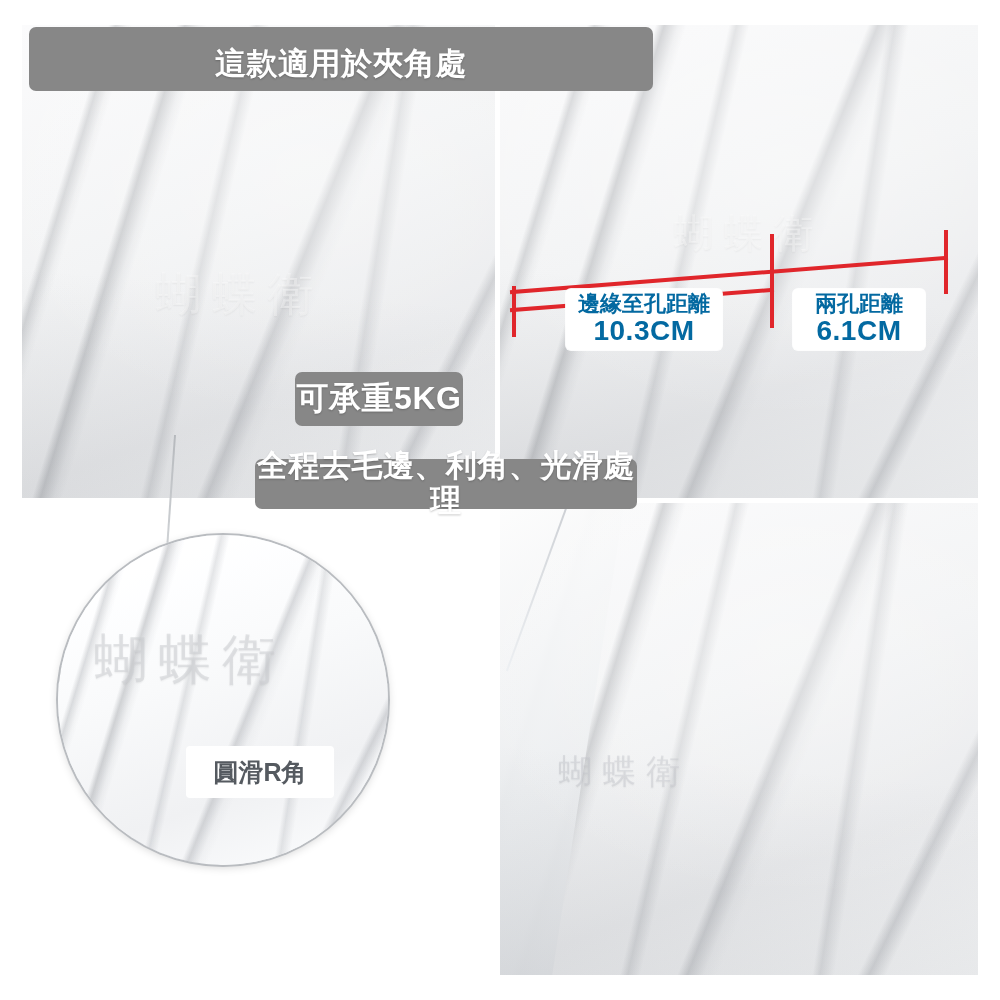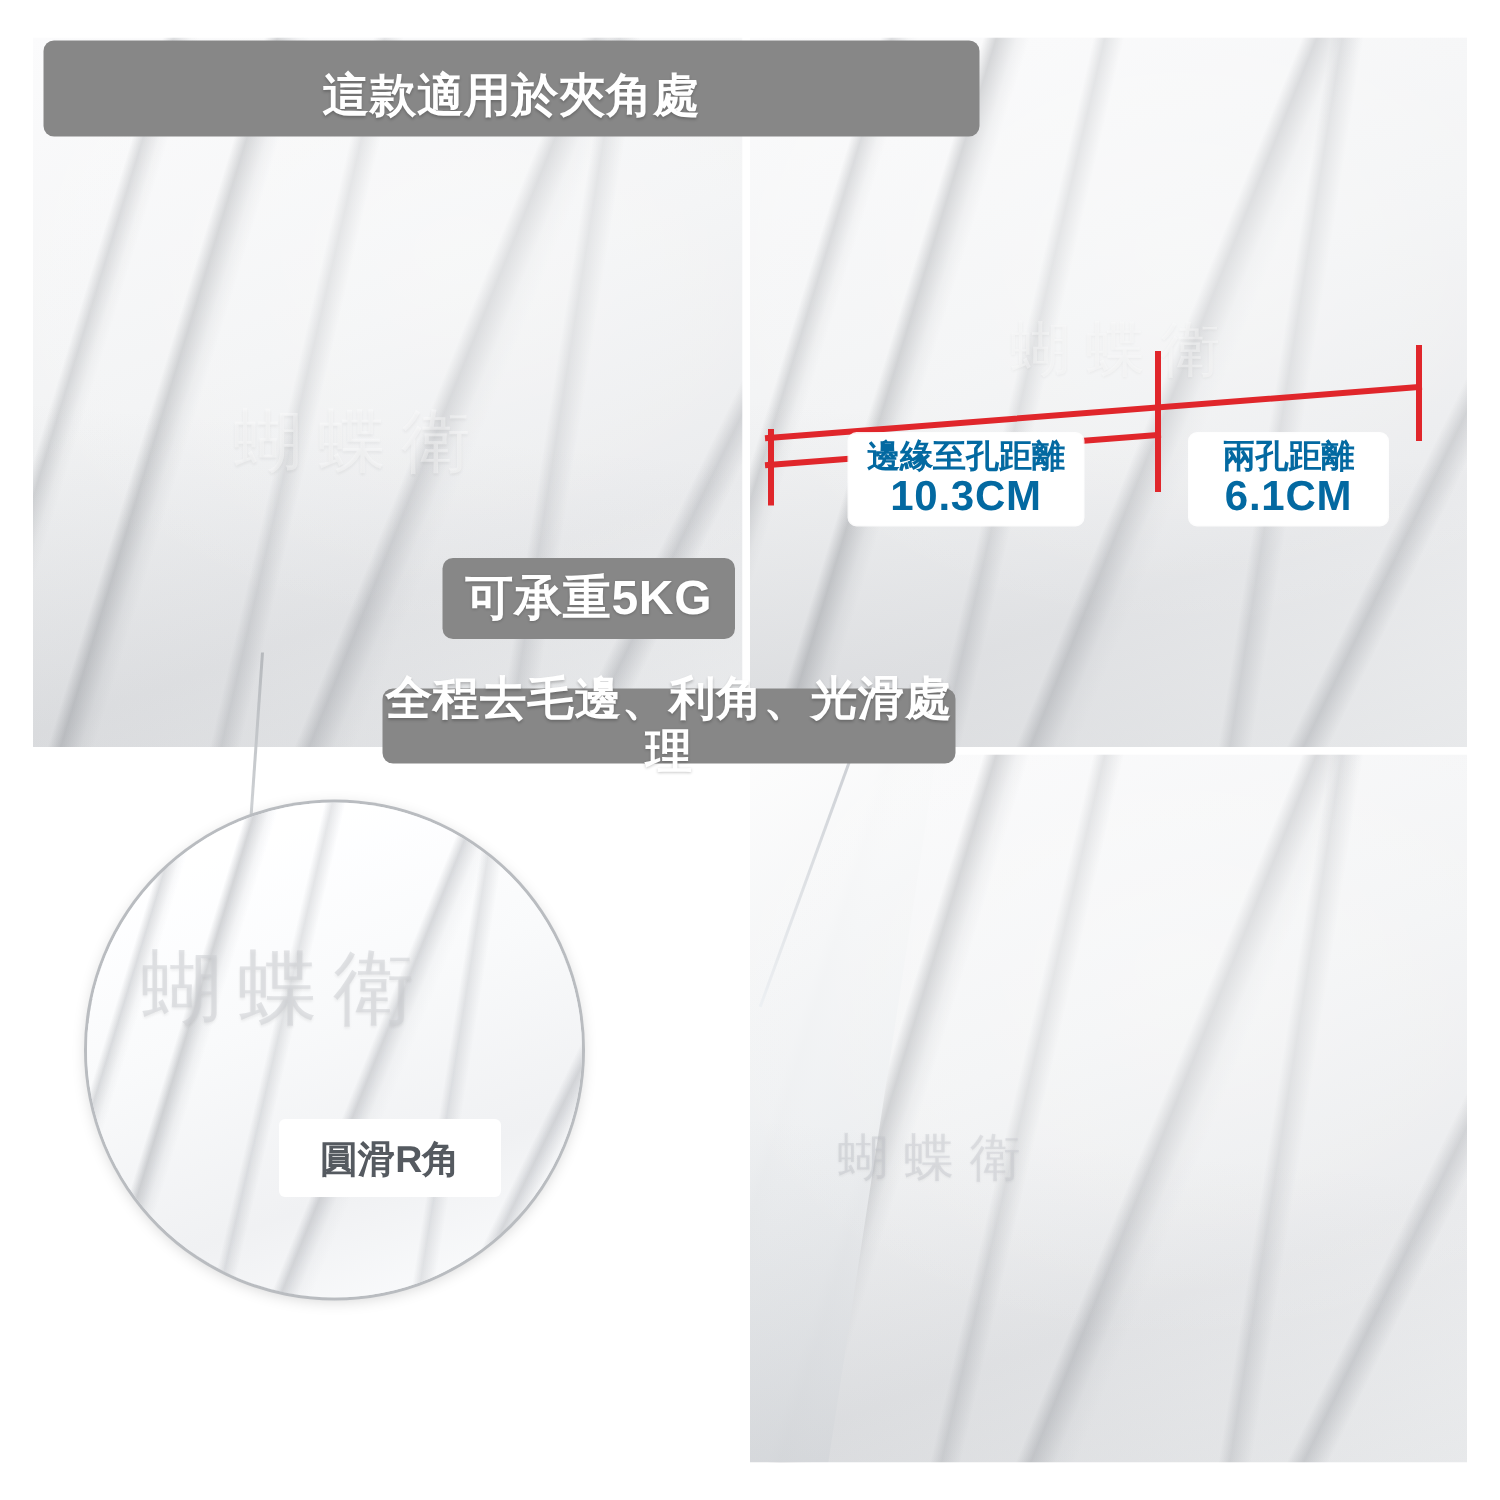--- a/index.html
+++ b/index.html
@@ -39,21 +39,21 @@
      linear-gradient(185deg, rgba(0,0,0,0) 55%, rgba(110,115,122,.13) 100%);}
 
   
   .banner{position:absolute;background:#878787;color:#ffffff;border-radius:7px;
     display:flex;align-items:center;justify-content:center;text-align:center;
     font-weight:700;letter-spacing:.5px;line-height:1.12;
     text-shadow:0 1px 2px rgba(0,0,0,.22);}
   #banner-headline{left:29px;top:27px;width:604px;padding:20px 10px 9px;font-size:31px;}
   #banner-headline .l1{display:block;}
   #banner-headline .l2{display:block;}
-  #banner-load{left:295px;top:372px;width:195px;height:54px;font-size:32px;}
+  #banner-load{left:295px;top:372px;width:168px;height:54px;font-size:32px;}
   #banner-finish{left:255px;top:459px;width:382px;height:50px;font-size:31px;}
 
   
   .dim-svg{position:absolute;left:500px;top:230px;width:478px;height:140px;pointer-events:none;}
   .dimlabel{position:absolute;background:#ffffff;border-radius:5px;color:#0369a1;
     font-weight:700;text-align:center;line-height:1.08;padding:3px 8px 4px;
     box-shadow:0 0 0 1px rgba(255,255,255,.9);}
   #dim-edge{left:566px;top:289px;width:140px;font-size:22px;}
   #dim-hole{left:793px;top:289px;width:116px;font-size:22px;}
   .dimlabel .v{display:block;font-size:28px;letter-spacing:.5px;}

